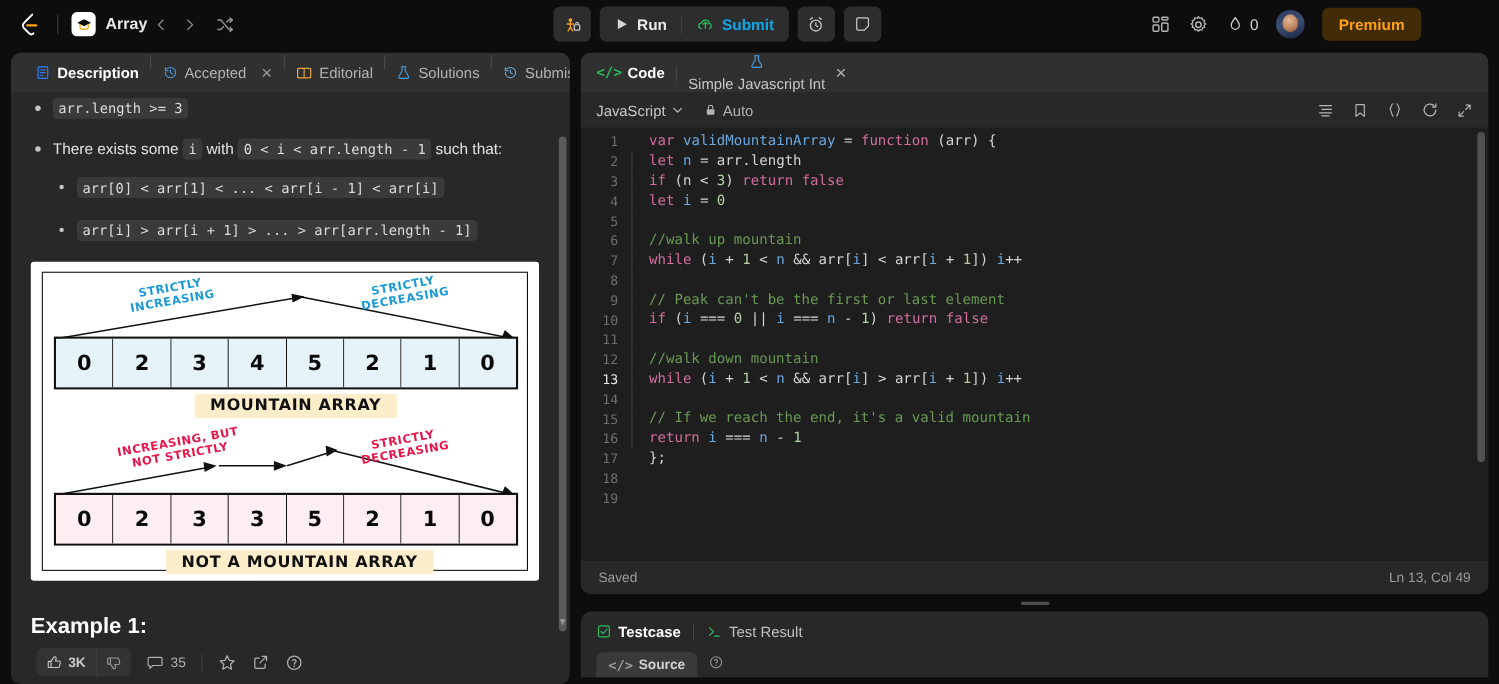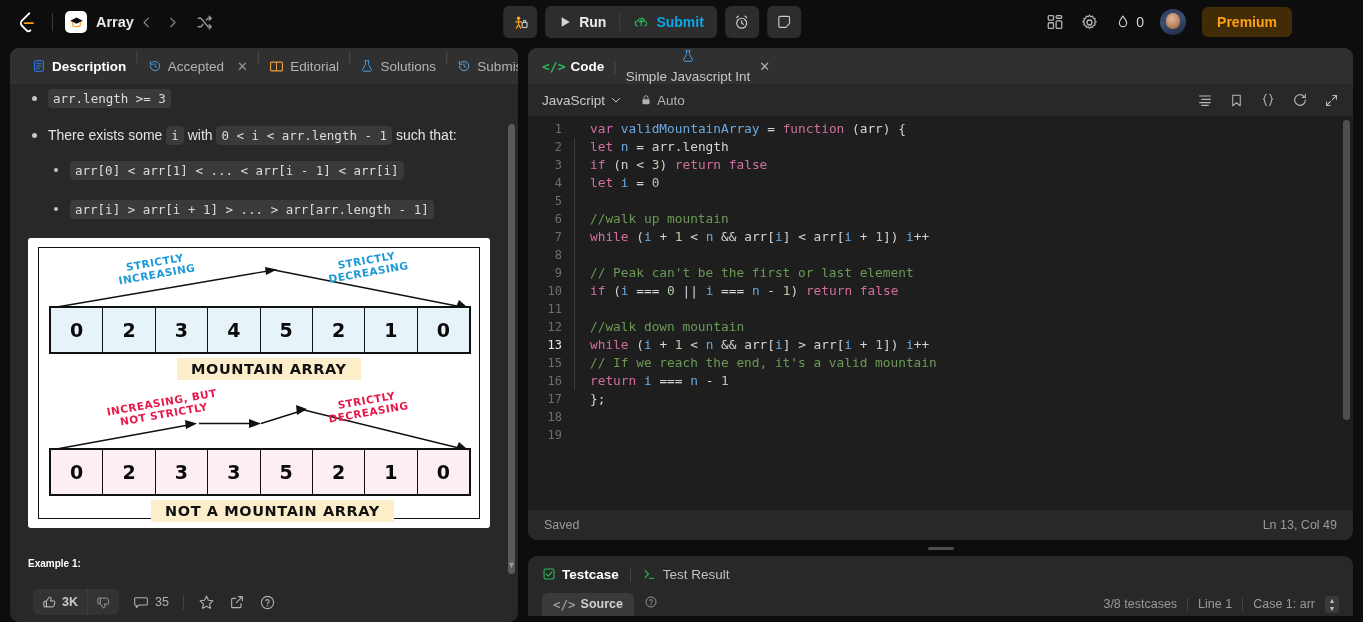--- a/index.html
+++ b/index.html
@@ -351,21 +351,21 @@
                 <div class="cell">1</div>
                 <div class="cell">0</div>
               </div>
               <div class="caption" style="left:112px; top:110px;">NOT A MOUNTAIN ARRAY</div>
             </div>
 
           </div>
         </div>
 
         <div style="height:30px;"></div>
-        <div style="color:#ffffff;font-size:10px;font-weight:bold;">Example 1:</div>
+        <div style="color:#ffffff;font-size:20px;font-weight:bold;">Example 1:</div>
         <div style="height:40px;"></div>
       </div>
 
       <div class="desc-sb">
         <div class="desc-sb-thumb"></div>
         <div class="desc-sb-arrow">▼</div>
       </div>
     </div>
   </div>
 
@@ -523,20 +523,25 @@
             <div class="gutter">12</div>
             <div class="indent-guide" style="visibility: visible;"></div>
             <div class="ctext"><span class="cm">//walk down mountain</span></div>
           </div>
           <div class="cline active">
             <div class="gutter">13</div>
             <div class="indent-guide" style="visibility: visible;"></div>
             <div class="ctext"><span class="kw">while</span><span class="pn"> (</span><span class="id">i</span><span class="pn"> + </span><span class="num">1</span><span class="pn"> &lt; </span><span class="id">n</span><span class="pn"> &amp;&amp; arr[</span><span class="id">i</span><span class="pn">] &gt; arr[</span><span class="id">i</span><span class="pn"> + </span><span class="num">1</span><span class="pn">]) </span><span class="id">i</span><span class="pn">++</span></div>
           </div>
           <div class="cline">
+            <div class="gutter">14</div>
+            <div class="indent-guide" style="visibility: visible;"></div>
+            <div class="ctext"></div>
+          </div>
+          <div class="cline">
             <div class="gutter">15</div>
             <div class="indent-guide" style="visibility: visible;"></div>
             <div class="ctext"><span class="cm">// If we reach the end, it's a valid mountain</span></div>
           </div>
           <div class="cline">
             <div class="gutter">16</div>
             <div class="indent-guide" style="visibility: visible;"></div>
             <div class="ctext"><span class="kw">return</span><span class="pn"> </span><span class="id">i</span><span class="pn"> === </span><span class="id">n</span><span class="pn"> - </span><span class="num">1</span></div>
           </div>
           <div class="cline">
@@ -589,27 +594,16 @@
         <span class="gt">&lt;/&gt;</span>
         <span>Source</span>
       </div>
       <div class="q-icon">
         <svg width="14" height="14" viewBox="0 0 24 24">
           <circle cx="12" cy="12" r="8.6" fill="none" stroke="currentColor" stroke-width="1.6"></circle>
           <path d="M9.6 9.4 a2.5 2.5 0 0 1 4.8 .8 c0 1.7-2.4 2-2.4 3.6" fill="none" stroke="currentColor" stroke-width="1.6" stroke-linecap="round"></path>
           <circle cx="12" cy="16.6" r="1" fill="currentColor"></circle>
         </svg>
       </div>
-      <div class="test-right">
-        <span>3/8 testcases</span>
-        <span class="tr-sep"></span>
-        <span>Line 1</span>
-        <span class="tr-sep"></span>
-        <span>Case 1: arr</span>
-        <div class="spin">
-          <div>▲</div>
-          <div>▼</div>
-        </div>
-      </div>
     </div>
   </div>
 
 </div>
 
 </body></html>

